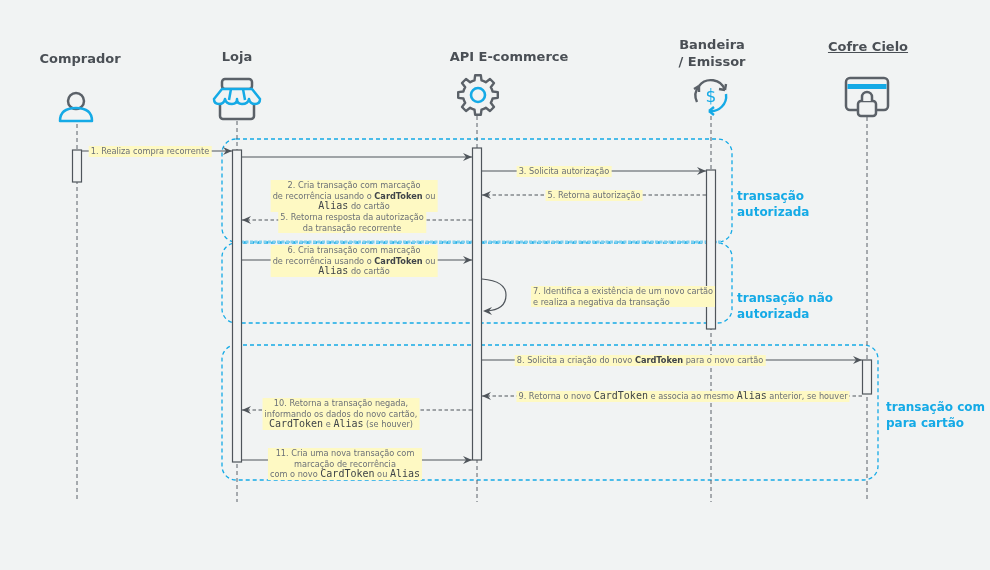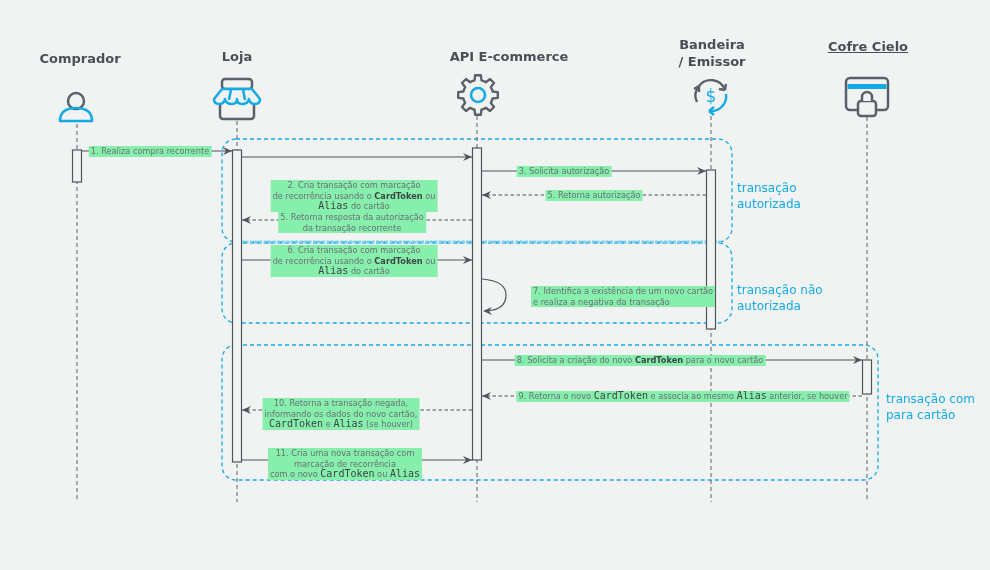--- a/index.html
+++ b/index.html
@@ -12,29 +12,30 @@
     #diagram { position: absolute; left: 0; top: 0; width: 990px; height: 570px; }
     .actor-label {
       position: absolute; font-family: "DejaVu Sans", sans-serif;
       font-weight: bold; font-size: 13px; color: #4a4f55; text-align: center;
       line-height: 17px; white-space: nowrap; transform: translateX(-50%);
     }
     .msg {
       position: absolute; font-family: "DejaVu Sans", sans-serif;
       font-size: 8.2px; color: #6b7077; text-align: center; line-height: 10.5px;
       white-space: nowrap; transform: translateX(-50%);
-      background: #86efac; padding: 0 2px;
+      background: #fef9c3; padding: 0 2px;
     }
     .msg.left { transform: none; text-align: left; margin-left: 24px; }
     .msg b { color: #3f4449; font-weight: bold; }
     .msg code { font-family: "DejaVu Sans Mono", monospace; font-size: 10px; color: #3f4449; }
     .group-label {
       position: absolute; font-family: "DejaVu Sans", sans-serif;
-      font-weight: normal; font-size: 12px; color: #15aae6; line-height: 16px;
+      font-weight: bold; font-size: 12px; color: #15aae6; line-height: 16px;
       white-space: nowrap;
+      margin-top: 8px;
     }
   </style>
 </head>
 <body>
 
 <svg id="diagram" xmlns="http://www.w3.org/2000/svg" width="990" height="570" viewBox="0 0 990 570">
   <g id="groups-layer">
       <path d="M236 139 H718 A14 14 0 0 1 732 153 V228 A14 14 0 0 1 718 242 H236 A14 14 0 0 1 222 228 V153 A14 14 0 0 1 236 139 Z" fill="none" stroke="#15aae6" stroke-width="1.3" stroke-dasharray="4 3"></path>
       <path d="M236 243 H718 A14 14 0 0 1 732 257 V309 A14 14 0 0 1 718 323 H236 A14 14 0 0 1 222 309 V257 A14 14 0 0 1 236 243 Z" fill="none" stroke="#15aae6" stroke-width="1.3" stroke-dasharray="4 3"></path>
       <path d="M236 345 H864 A14 14 0 0 1 878 359 V466 A14 14 0 0 1 864 480 H236 A14 14 0 0 1 222 466 V359 A14 14 0 0 1 236 345 Z" fill="none" stroke="#15aae6" stroke-width="1.3" stroke-dasharray="4 3"></path>

